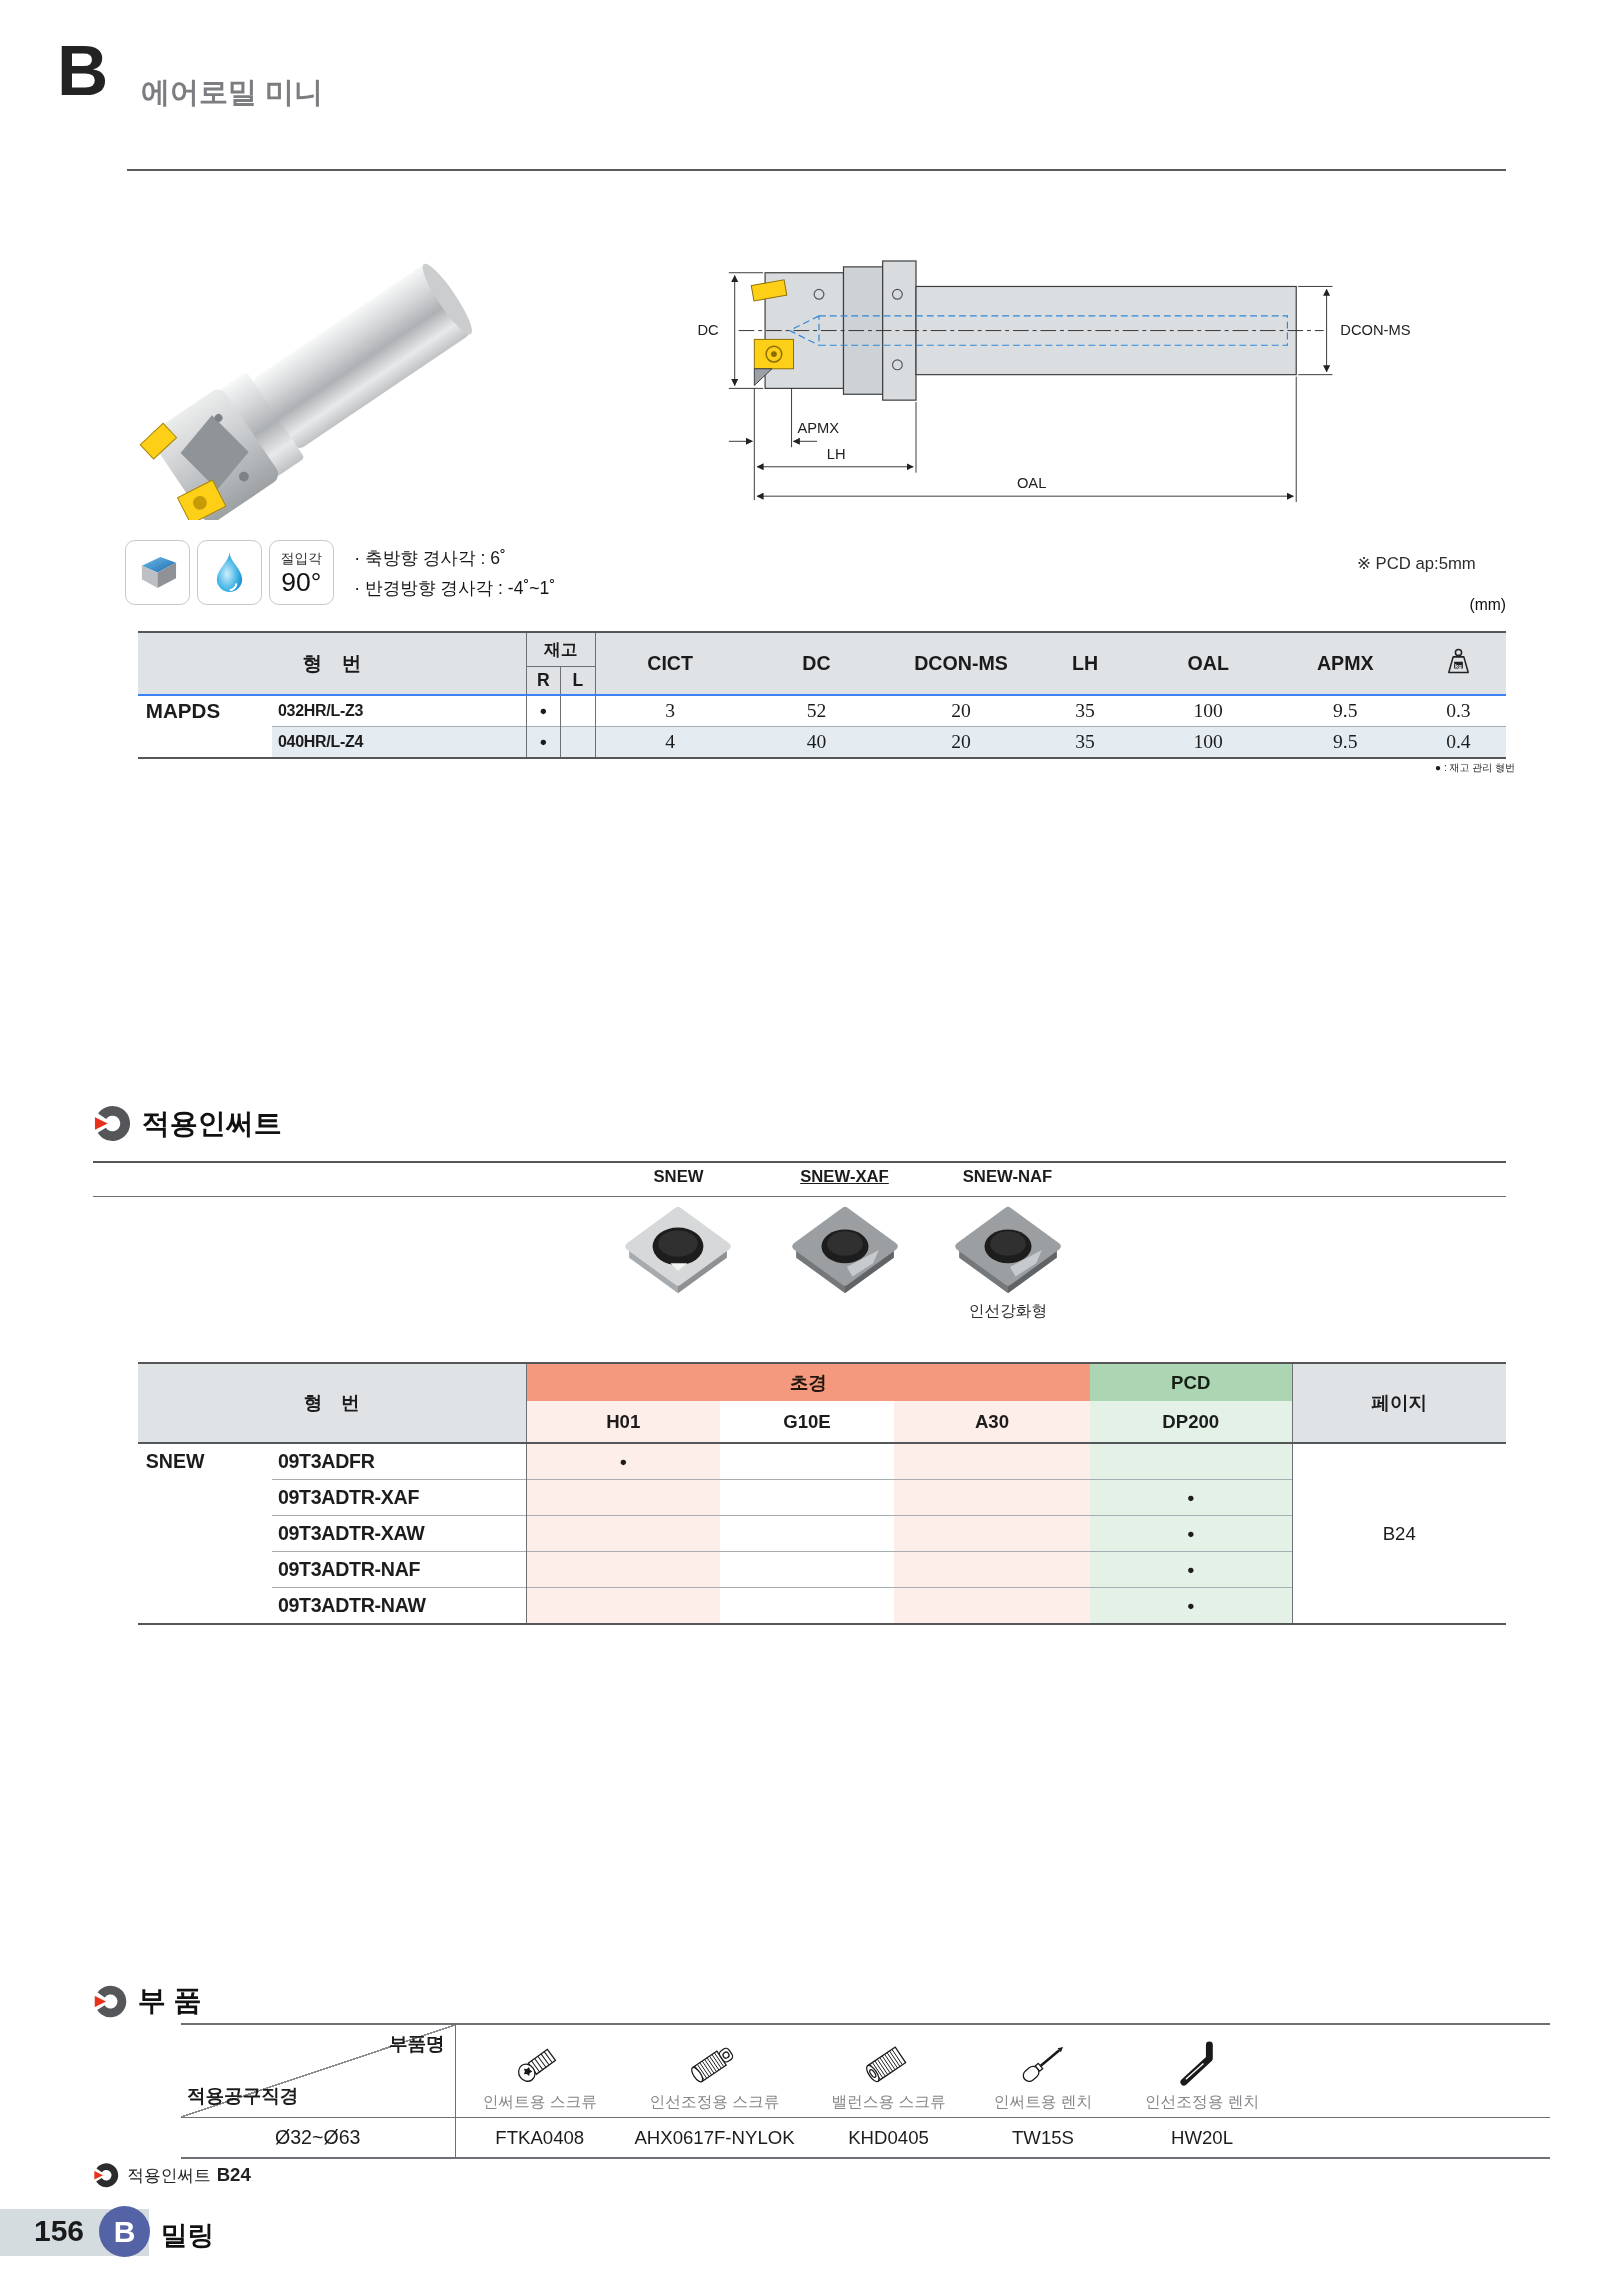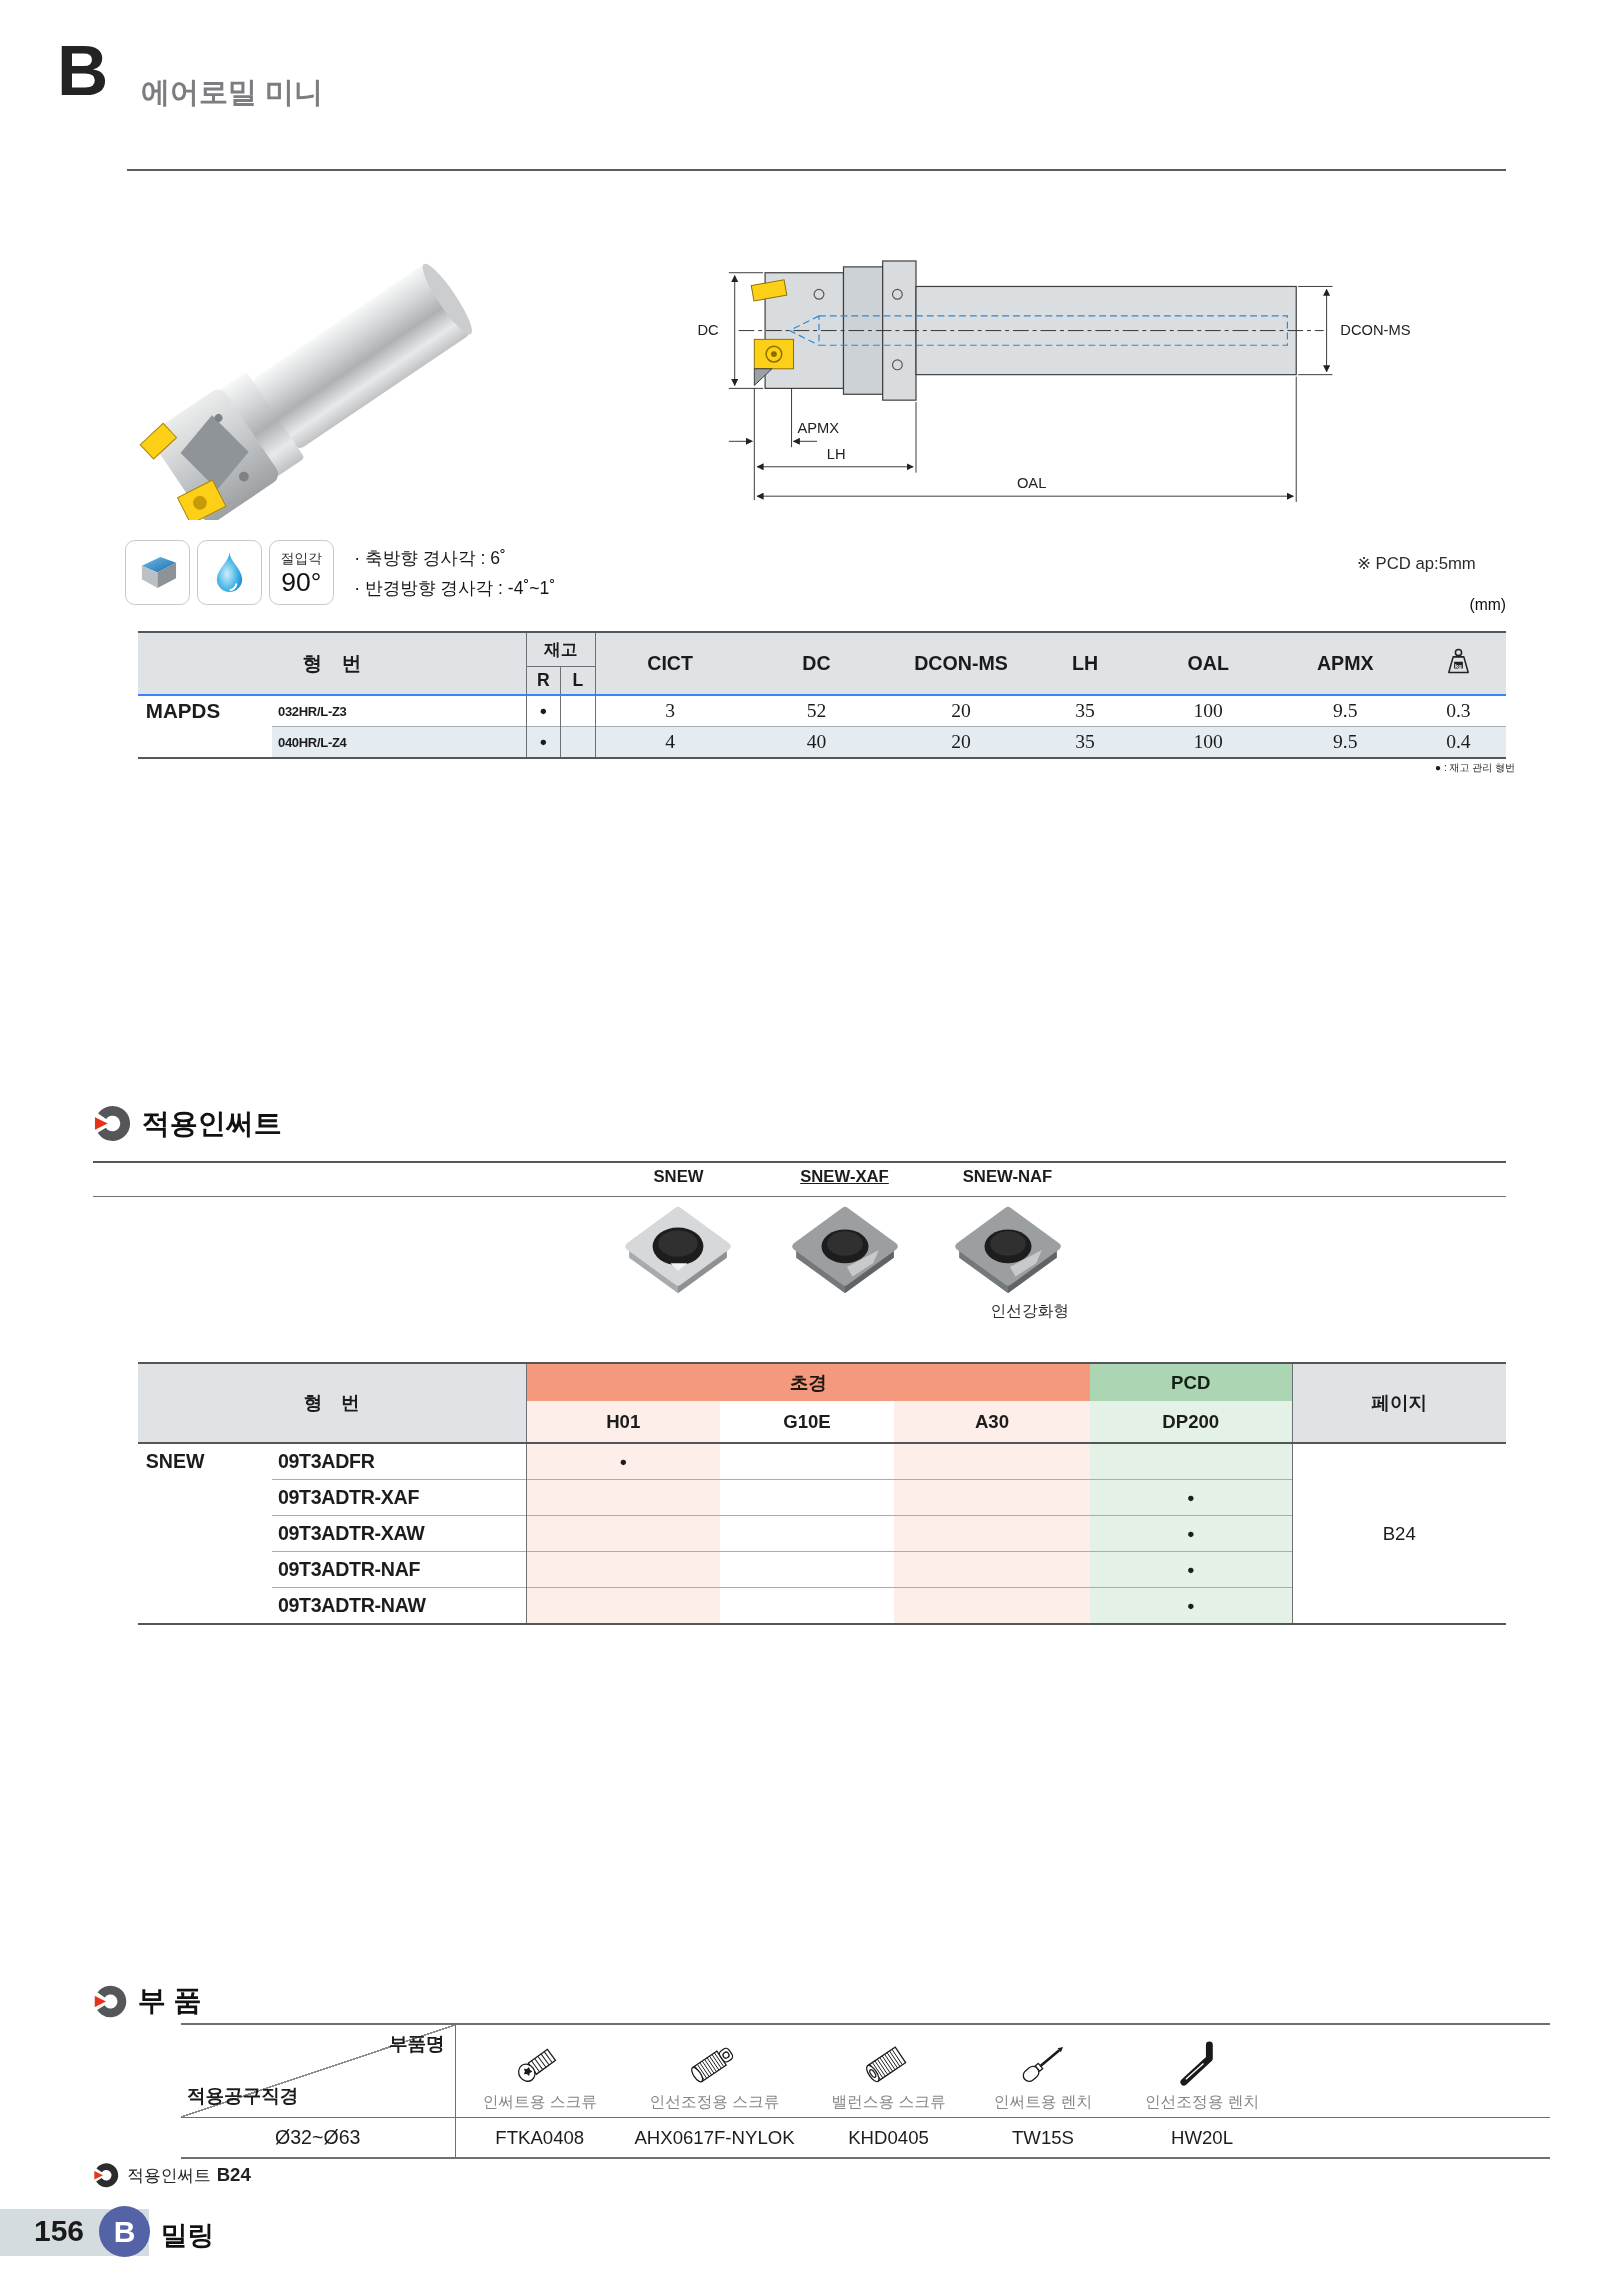--- a/index.html
+++ b/index.html
@@ -36,39 +36,39 @@
   .spec-table thead th{background:#dfe3e6;font-size:19.6px;font-weight:700;color:#1b1b1b;}
   .spec-table .h-row1 th{height:33px;}
   .spec-table .h-row2 th{height:27.4px;font-size:17.6px;}
   .spec-table .stock-h{font-size:16.7px;border-bottom:1px solid #6d7175;}
   .spec-table tbody td{height:30px;font-size:19.6px;}
   .spec-table tbody tr:first-child td{border-top:2px solid #3b82f6;}
   .spec-table tbody tr + tr td{border-top:1px solid #a8adb1;}
   .spec-table .alt td{background:#e4ebf1;}
   .spec-table td.prefix{background:#fff;text-align:left;padding-left:7.8px;font-weight:700;
                         font-size:20.6px;vertical-align:top;line-height:29px;}
-  .spec-table td.model{text-align:left;padding-left:5.9px;font-weight:700;font-size:13px;letter-spacing:-0.3px;}
+  .spec-table td.model{text-align:left;padding-left:5.9px;font-weight:700;font-size:16px;letter-spacing:-0.3px;}
   .spec-table .num{font-family:"Liberation Serif","DejaVu Serif",serif;font-size:19.6px;}
   .spec-table .dot{font-size:12.7px;}
   .sr{border-left:1px solid #6d7175;border-right:1px solid #6d7175;}
   .sl{border-right:1px solid #6d7175;}
   .stock-note{position:absolute;right:106px;top:761px;font-size:10px;color:#1c1c1c;}
 
   
   .section{position:absolute;display:flex;align-items:center;font-size:28px;font-weight:700;color:#111;}
   .section .s-ico{margin-right:9.8px;display:block;}
   .sec-inserts{left:93px;top:1104px;}
   .sec-parts{left:93px;top:1982px;}
   .rule{position:absolute;left:93px;width:1413px;background:#55565a;}
   .r1{top:1161px;height:2px;}
   .r2{top:1196px;height:1px;background:#6d7175;}
 
   .ins-name{position:absolute;top:1167px;width:147px;text-align:center;font-size:16.7px;font-weight:700;}
   .ins-img{position:absolute;top:1205px;width:114px;height:94px;}
-  .strengthen-note{position:absolute;left:947px;top:1301px;width:122px;text-align:right;font-size:15.7px;color:#2b2b2b;}
+  .strengthen-note{position:absolute;left:947px;top:1301px;width:122px;text-align:center;font-size:15.7px;color:#2b2b2b;}
 
   
   .insert-table{position:absolute;left:138px;top:1362px;width:1368px;
                 border-top:2px solid #55565a;border-bottom:2px solid #55565a;}
   .insert-table th,.insert-table td{padding:0;text-align:center;vertical-align:middle;}
   .insert-table .ih1 th{height:37px;font-size:18.6px;font-weight:700;}
   .insert-table .ih2 th{height:41px;font-size:18.6px;font-weight:700;}
   .hd-gray{background:#dfe3e6;}
   .hd-salmon{background:#f4997d;color:#21170f;}
   .hd-pcd{background:#abd5b3;color:#152015;}

